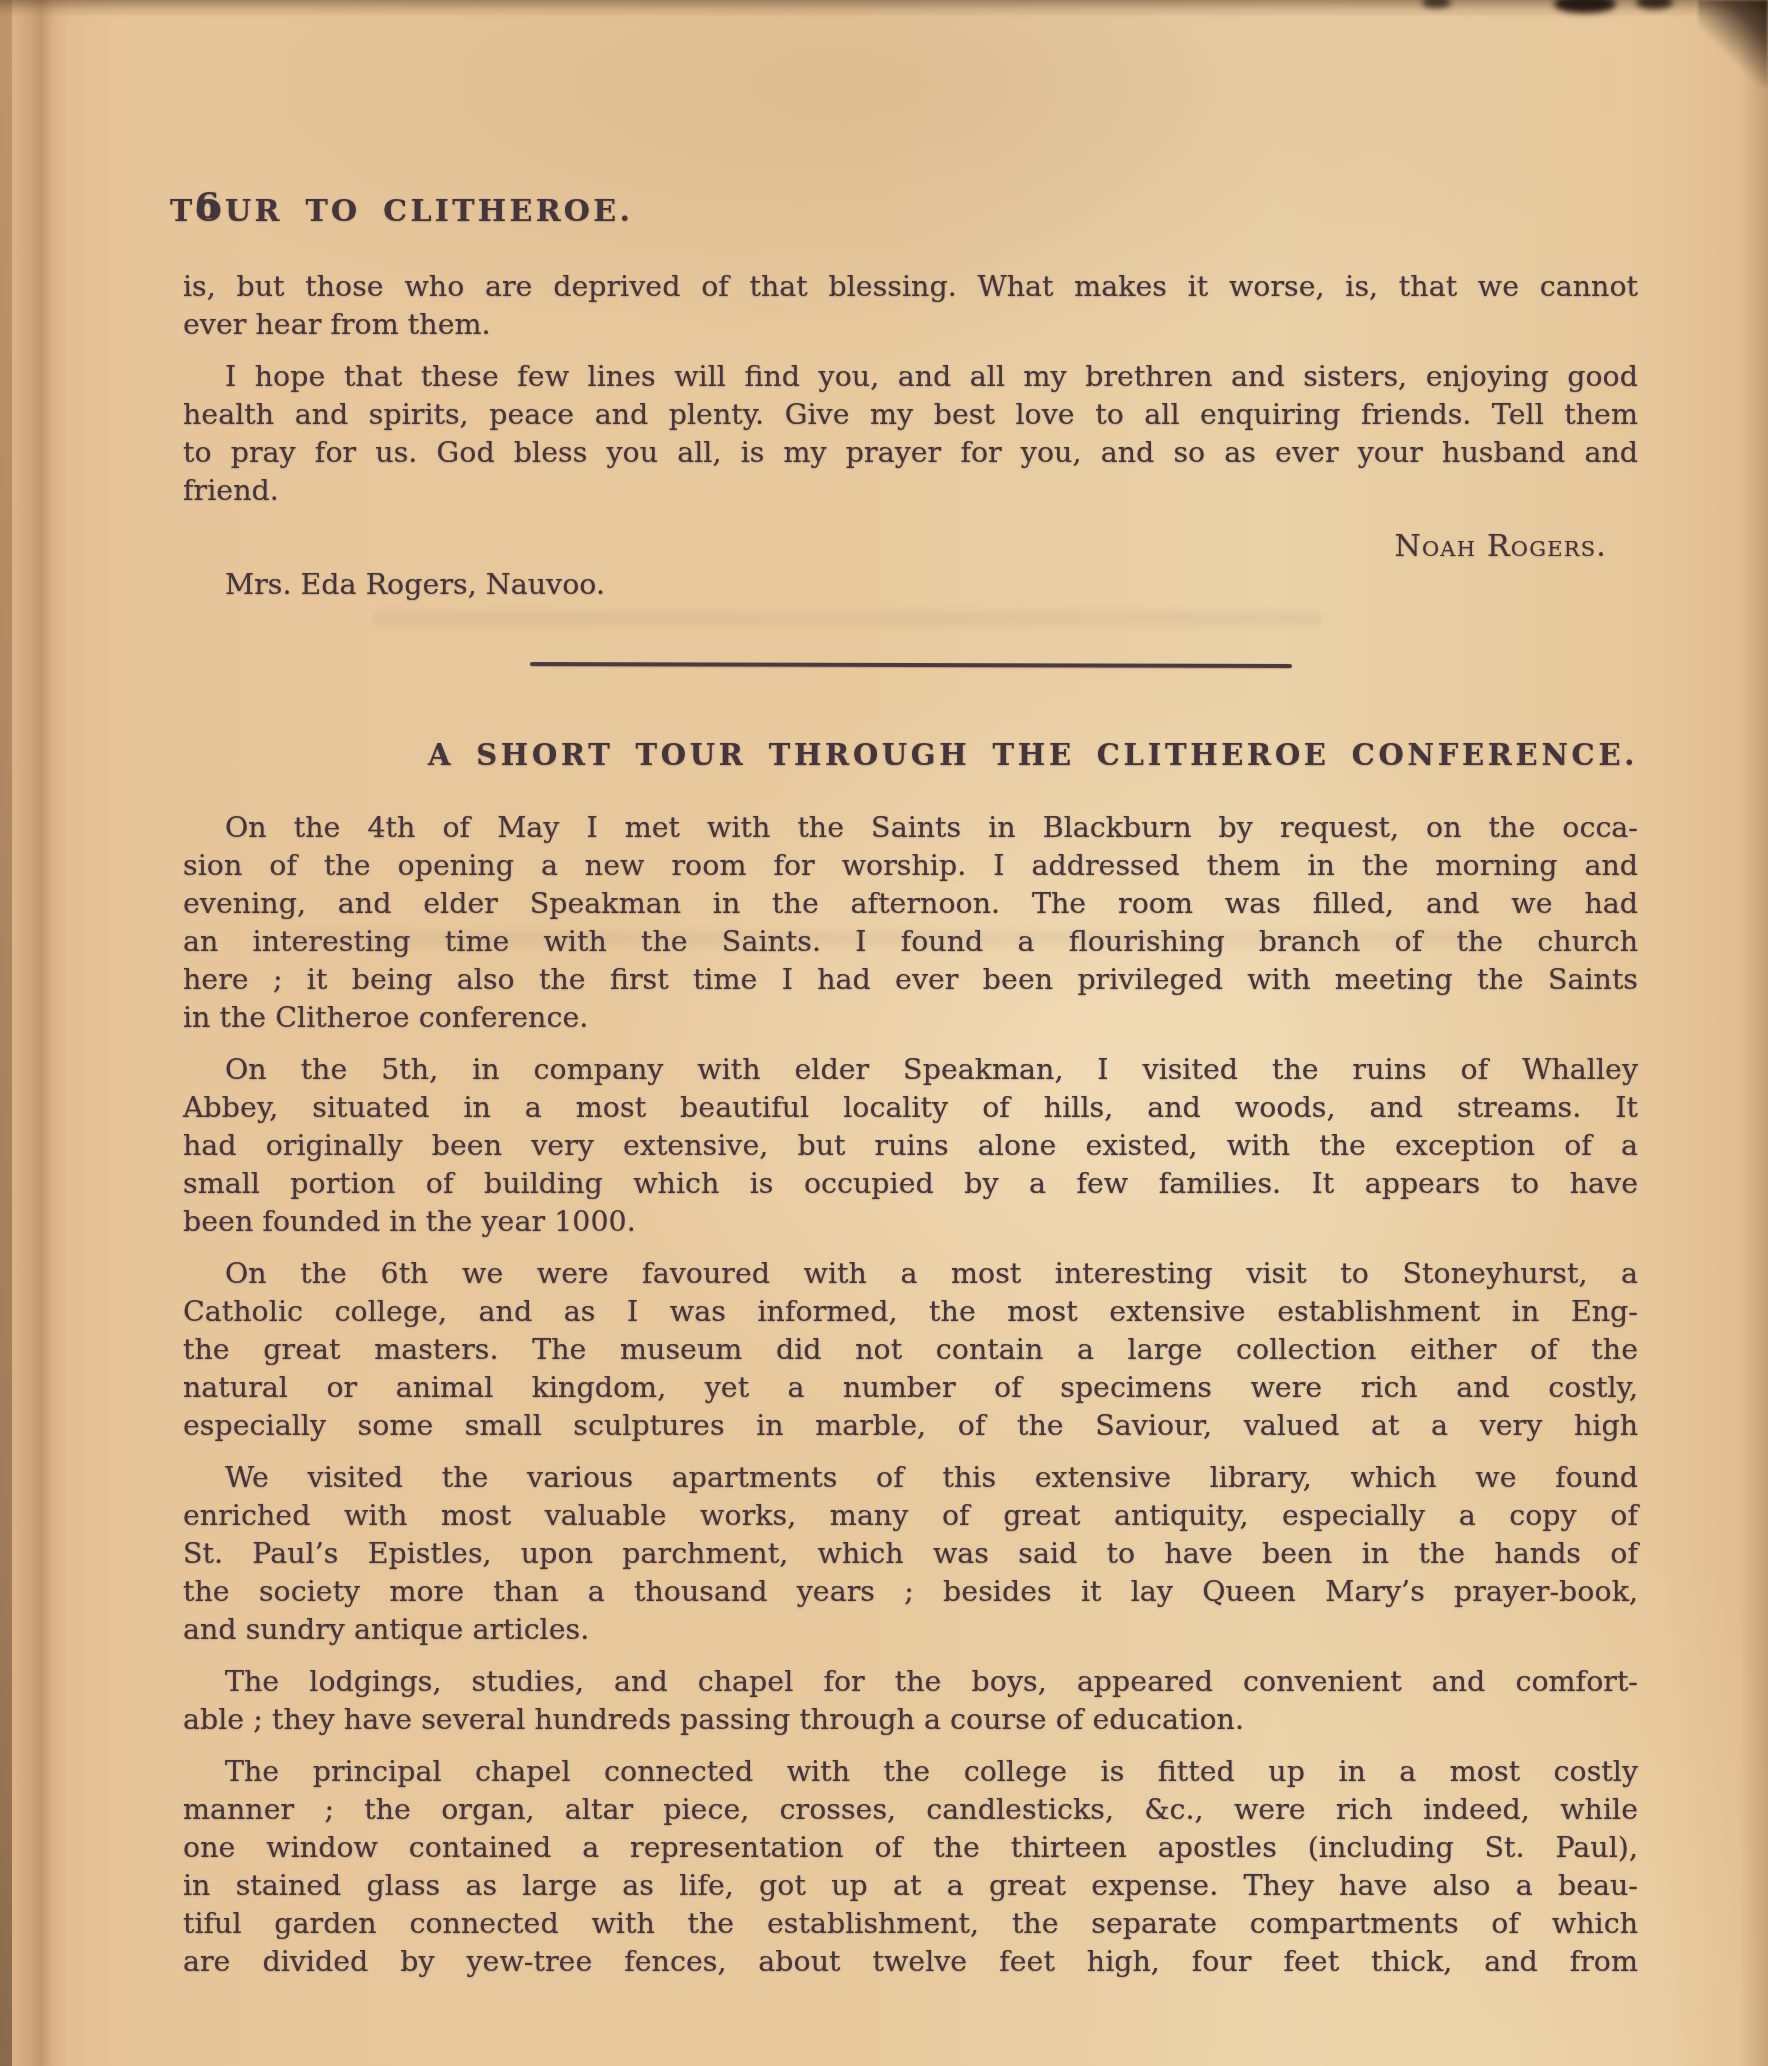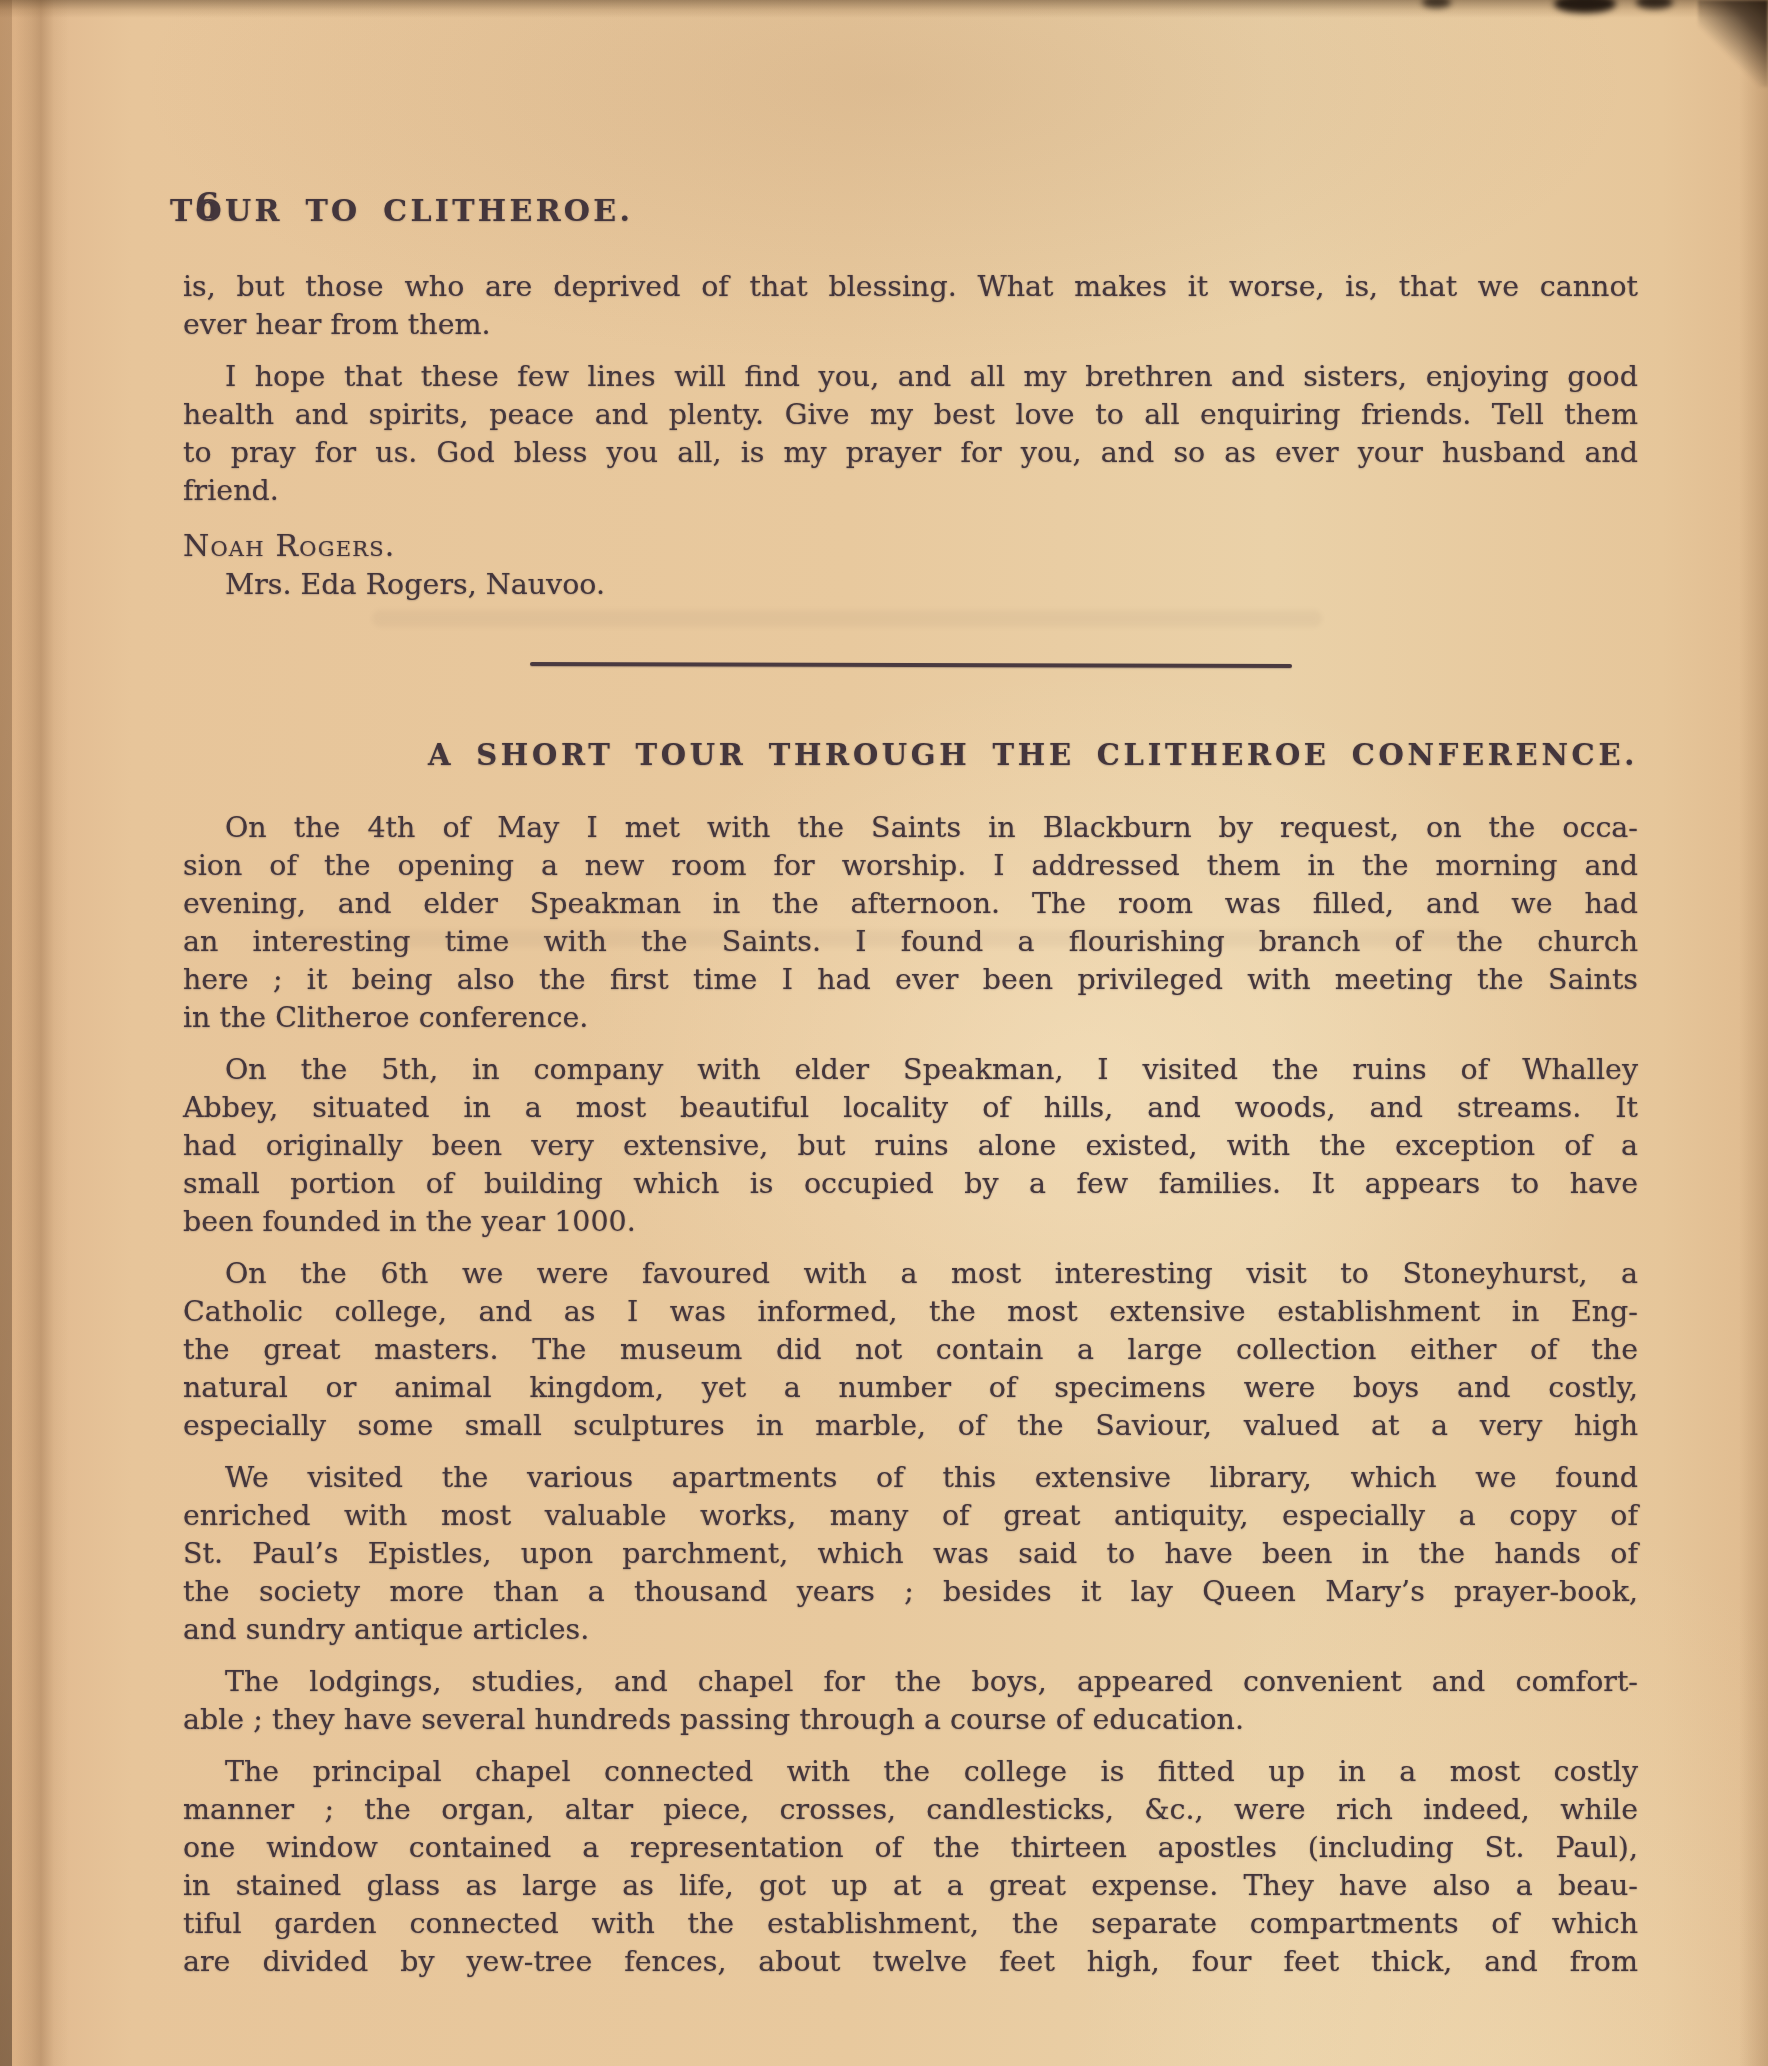--- a/index.html
+++ b/index.html
@@ -48,21 +48,21 @@
 
   .column{position:absolute;left:183px;top:268px;width:1455px;font-size:28.5px;line-height:38px;}
 
   .para{margin:0;}
   .para + .para{margin-top:14px;}
   .tline{text-align:justify;text-align-last:justify;}
   .tline.last{text-align-last:left;}
   .tline.first{text-indent:42px;}
   .para.noindent .tline.first{text-indent:0;}
 
-  .signature{margin-top:17.4px;padding-right:31px;
+  .signature{margin-top:17.4px;text-align:right;padding-right:31px;
     font-variant:small-caps;letter-spacing:1.2px;font-size:30px;}
   .addressee{margin-top:0.8px;padding-left:42px;}
 
   .rule{margin:59px auto 0 auto;width:762px;height:3.7px;background:#4a3a40;
     border-radius:2.1px;filter:blur(0.6px);transform:rotate(0.15deg);
     box-shadow:0 0.8px 1.2px rgba(74,58,64,0.35);}
 
   .art-heading{margin-top:69px;text-align:right;font-size:29px;font-weight:bold;
     letter-spacing:3.7px;word-spacing:8.3px;}
 
@@ -123,21 +123,21 @@
           <div class="tline first">On the 5th, in company with elder Speakman, I visited the ruins of Whalley</div>
           <div class="tline">Abbey, situated in a most beautiful locality of hills, and woods, and streams.  It</div>
           <div class="tline">had originally been very extensive, but ruins alone existed, with the exception of a</div>
           <div class="tline">small portion of building which is occupied by a few families.  It appears to have</div>
           <div class="tline last">been founded in the year 1000.</div>
         </div>
         <div class="para">
           <div class="tline first">On the 6th we were favoured with a most interesting visit to Stoneyhurst, a</div>
           <div class="tline">Catholic college, and as I was informed, the most extensive establishment in Eng-</div>
           <div class="tline">the great masters.  The museum did not contain a large collection either of the</div>
-          <div class="tline">natural or animal kingdom, yet a number of specimens were boys and costly,</div>
+          <div class="tline">natural or animal kingdom, yet a number of specimens were rich and costly,</div>
           <div class="tline">especially some small sculptures in marble, of the Saviour, valued at a very high</div>
         </div>
         <div class="para">
           <div class="tline first">We visited the various apartments of this extensive library, which we found</div>
           <div class="tline">enriched with most valuable works, many of great antiquity, especially a copy of</div>
           <div class="tline">St. Paul’s Epistles, upon parchment, which was said to have been in the hands of</div>
           <div class="tline">the society more than a thousand years ; besides it lay Queen Mary’s prayer-book,</div>
           <div class="tline last">and sundry antique articles.</div>
         </div>
         <div class="para">

